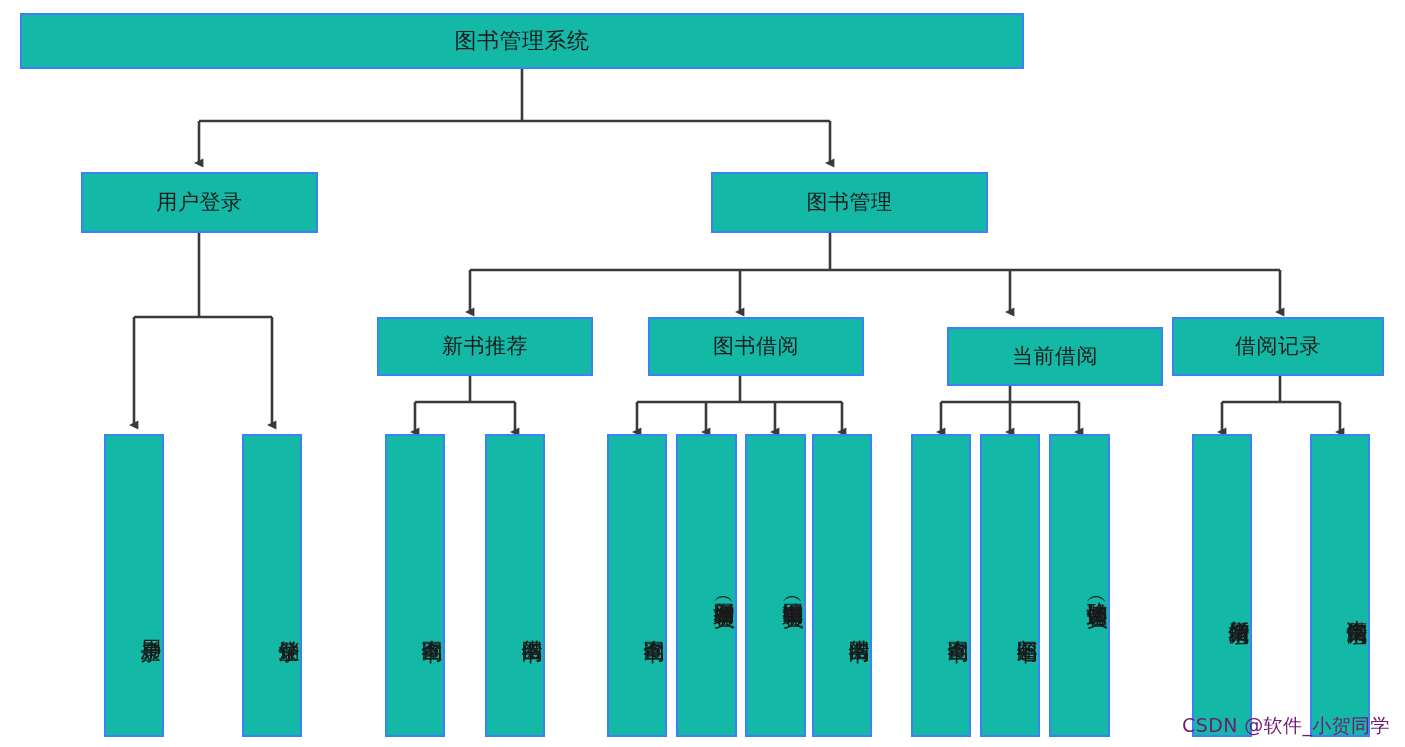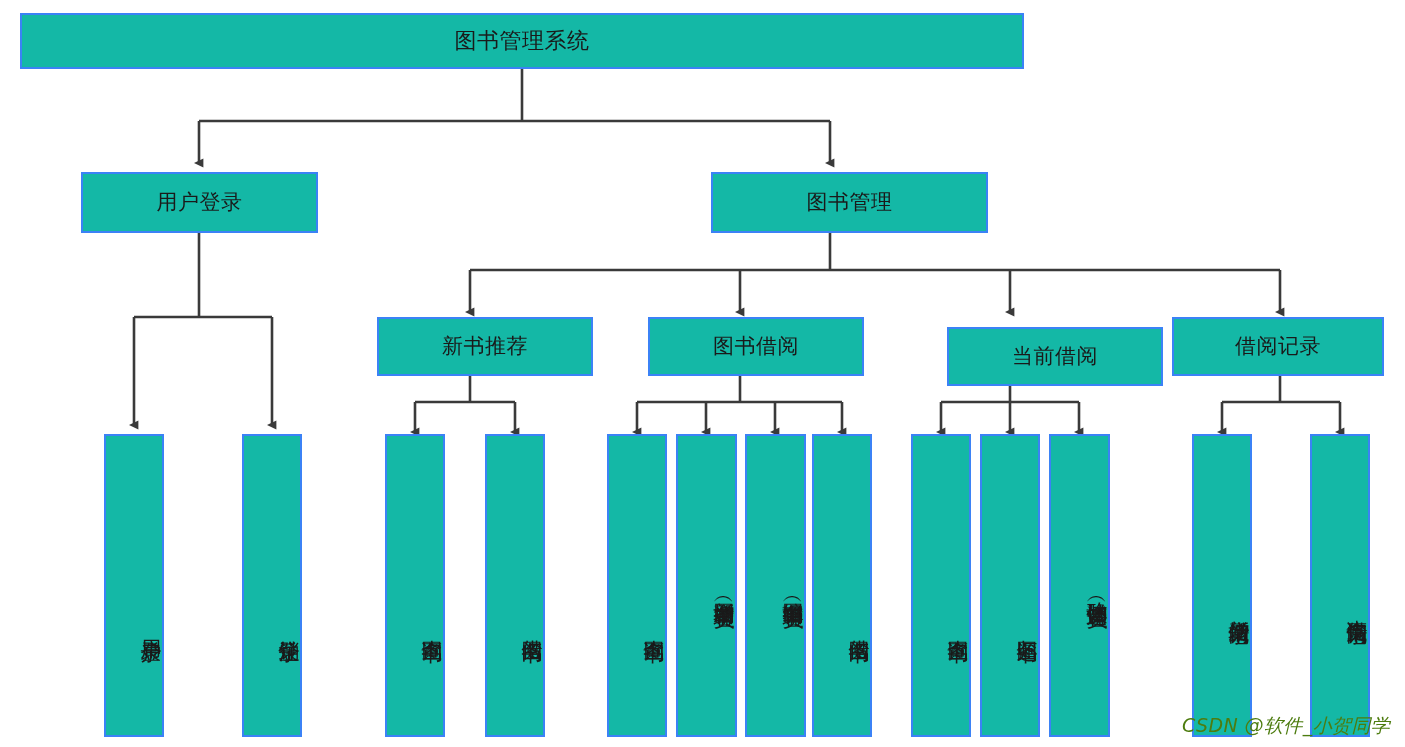--- a/index.html
+++ b/index.html
@@ -48,27 +48,26 @@
     padding-top: 10px;
   }
   .node.vert.topalign {
     align-items: flex-start;
   }
   .node.root {
     font-size: 22px;
   }
   .watermark {
     position: absolute;
-    color: #4d7c0f;
+    color: #701a75;
     font-size: 19px;
     white-space: nowrap;
     left: 1182px;
     top: 713px;
     letter-spacing: 0.4px;
-    font-style: italic;
   }
 </style>
 </head>
 <body>
 
 <div id="canvas">
 
   <svg id="wires" viewBox="0 0 1405 747">
     <defs>
       <marker id="arrow" markerWidth="10" markerHeight="10" refX="4.6" refY="5" orient="auto" markerUnits="userSpaceOnUse">

